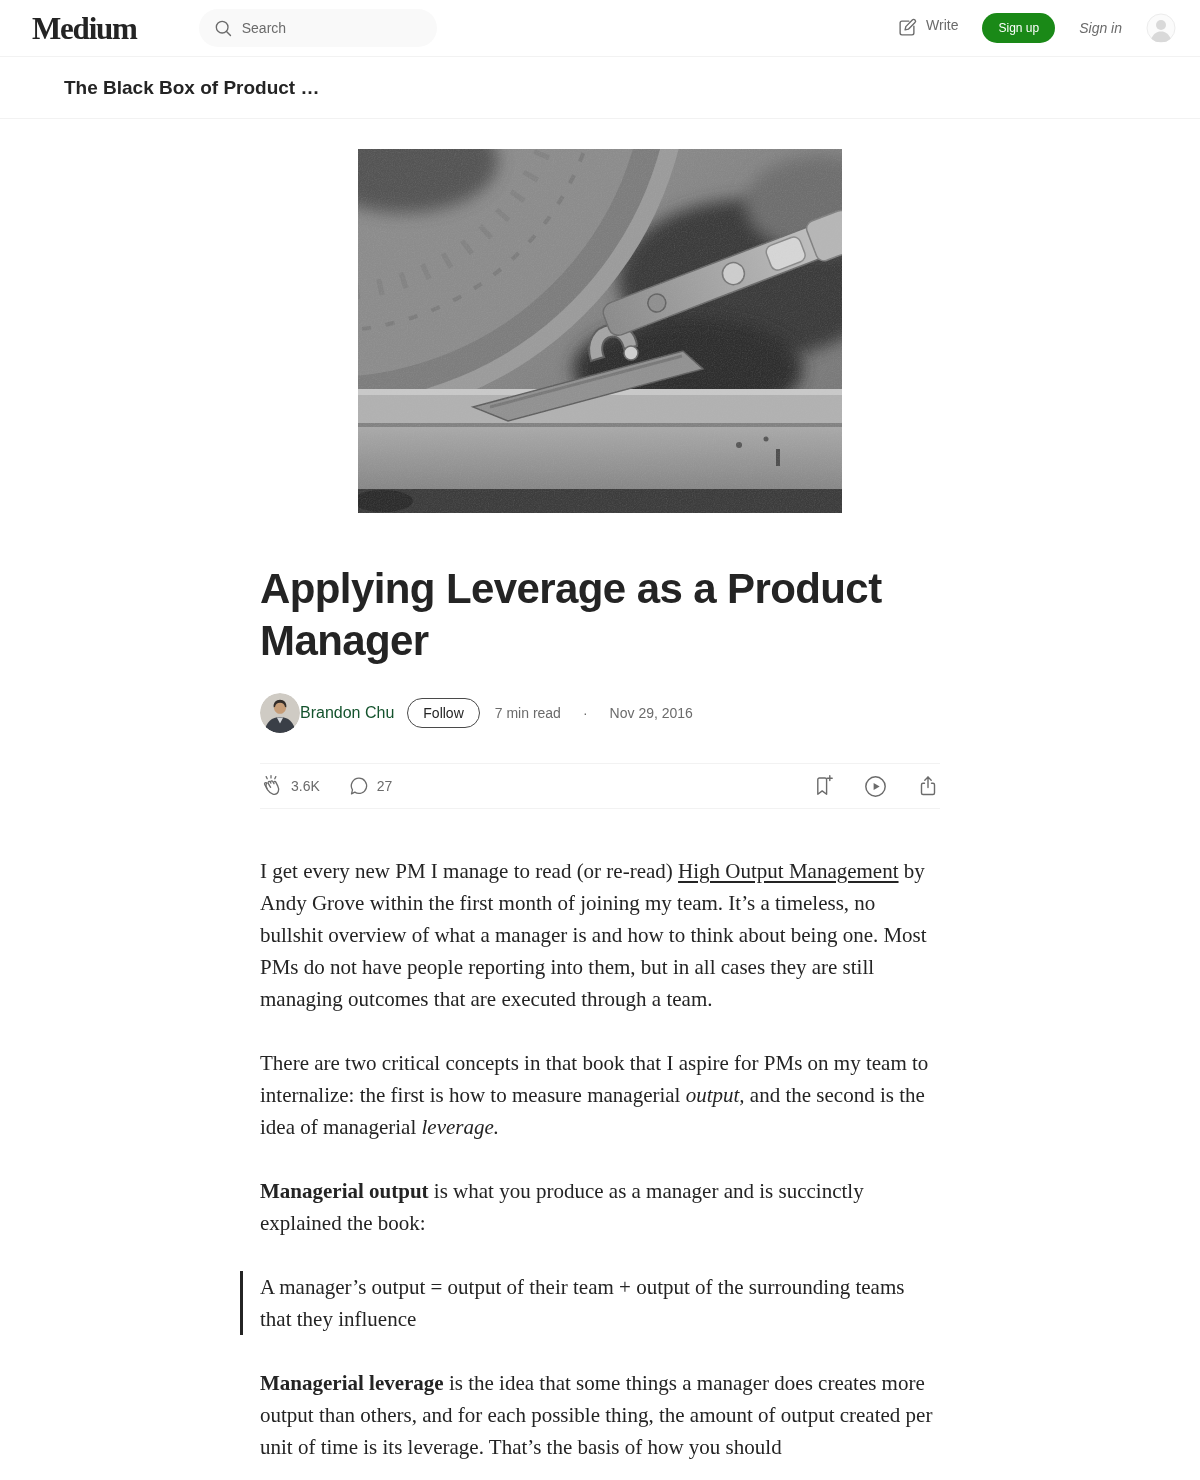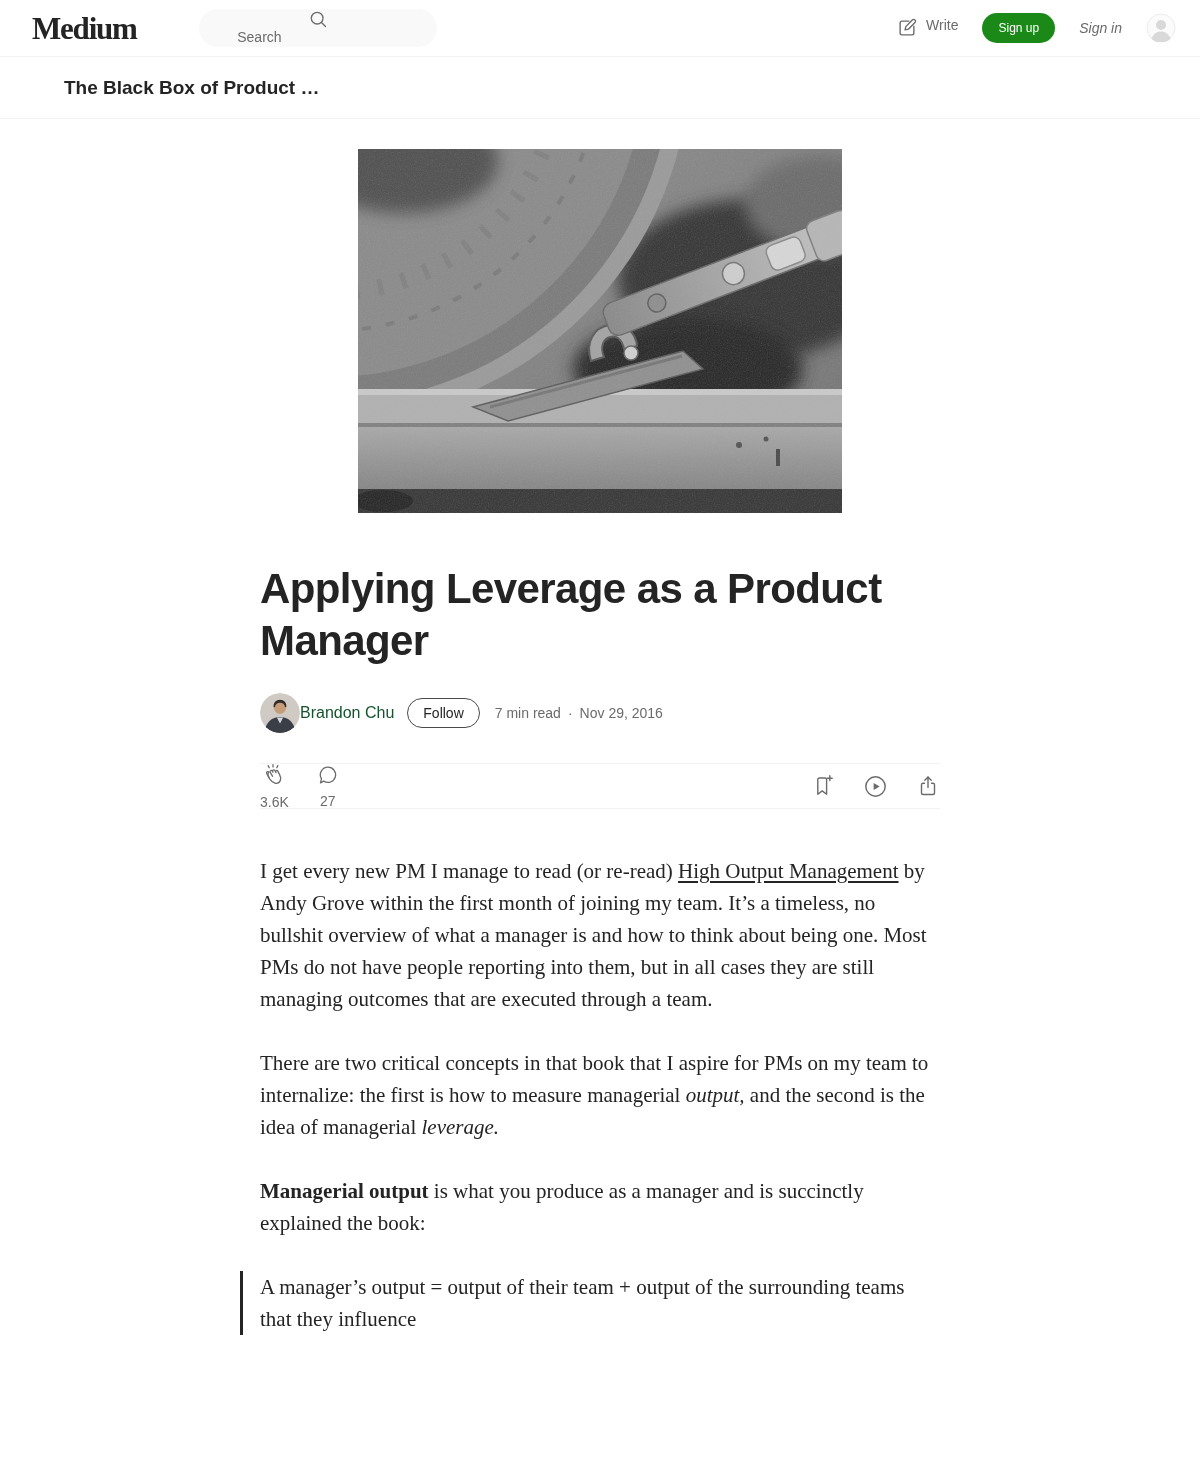--- a/index.html
+++ b/index.html
@@ -14,21 +14,21 @@
     height:57px; display:flex; align-items:center; justify-content:space-between;
     padding:0 24px 0 32px; border-bottom:1px solid #f2f2f2;
   }
   .nav-left { display:flex; align-items:center;gap:36px; }
   .logo {
     font-family:"Liberation Serif", serif; font-weight:700; font-size:31px;
     letter-spacing:-1.2px; color:#242424; text-decoration:none; line-height:1;
   }
   .search {
     margin-left:26px; width:238px; height:38px; background:#f9f9f9;
-    border-radius:20px; display:flex; align-items:center; padding:0 14px;flex-direction:column;
+    border-radius:20px; display:flex; align-items:center; padding:0 14px;
   }
   .search svg { flex:none; display:block; }
   .search input {
     border:none; outline:none; background:transparent; margin-left:9px;
     font-size:14px; color:#242424; width:170px; font-family:inherit;
   }
   .search input::placeholder { color:#6b6b6b; }
   .nav-right { display:flex; align-items:center; gap:24px; }
   .write-btn {
     display:flex; gap:8px; background:none; border:none;
@@ -58,32 +58,32 @@
     letter-spacing:-0.6px; color:#242424;
   }
   .author-row { margin-top:26px; display:flex; align-items:center; }
   .author-avatar { width:40px; height:40px; border-radius:50%; overflow:hidden; flex:none; cursor:pointer; }
   .author-avatar svg { display:block; }
   .author-name { font-size:16px; color:#14532d; text-decoration:none; cursor:pointer; }
   .follow-btn {
     margin-left:13px; border:1px solid #4a4a4a; background:none; border-radius:99px;
     padding:6px 15px; font-size:14px; color:#242424; font-family:inherit; cursor:pointer;
   }
-  .meta { margin-left:15px; color:#6b6b6b; font-size:14px; display:flex; gap:7px; align-items:center; }
+  .meta { margin-left:15px; color:#6b6b6b; font-size:14px; display:flex; gap:22px; align-items:center; }
 
   .engagement {
     margin-top:30px; height:46px; border-top:1px solid #f2f2f2; border-bottom:1px solid #f2f2f2;
     display:flex; align-items:center; justify-content:space-between;
   }
   .eng-left, .eng-right { display:flex; align-items:center; }
   .eng-left { gap:28px; }
   .eng-right { gap:28px; }
   .eng-item {
     display:flex; align-items:center; gap:7px; background:none; border:none;
-    color:#6b6b6b; font-size:14px; font-family:inherit; cursor:pointer;flex-direction:column;
+    color:#6b6b6b; font-size:14px; font-family:inherit; cursor:pointer;
   }
   .icon-btn { background:none; border:none; padding:0; color:#6b6b6b; cursor:pointer; line-height:0; }
 
   article { margin-top:46px; font-family:"Liberation Serif", serif; font-size:21px; line-height:32px; color:#242424; }
   article p { margin-top:32px; }
   article > :first-child { margin-top:0; }
   article a { color:inherit; text-decoration:underline; text-underline-offset:2.5px; cursor:pointer; }
   article strong { font-weight:700; }
   article em { font-style:italic; }
   article blockquote {
@@ -286,15 +286,16 @@
         </span>
       </button>
     </div>
   </div>
 
   <article>
       <p><span>I get every new PM I manage to read (or re-read) </span><a href="#">High Output Management</a><span> by Andy Grove within the first month of joining my team. It’s a timeless, no bullshit overview of what a manager is and how to think about being one. Most PMs do not have people reporting into them, but in all cases they are still managing outcomes that are executed through a team.</span></p>
       <p><span>There are two critical concepts in that book that I aspire for PMs on my team to internalize: the first is how to measure managerial </span><em>output,</em><span> and the second is the idea of managerial </span><em>leverage.</em></p>
       <p><strong>Managerial output</strong><span> is what you produce as a manager and is succinctly explained the book:</span></p>
       <blockquote><span>A manager’s output = output of their team + output of the surrounding teams that they influence</span></blockquote>
+      <p><strong>Managerial leverage</strong><span> is the idea that some things a manager does creates more output than others, and for each possible thing, the amount of output created per unit of time is its leverage. That’s the basis of how you should</span></p>
     </article>
 
 </main>
 
 </body></html>

